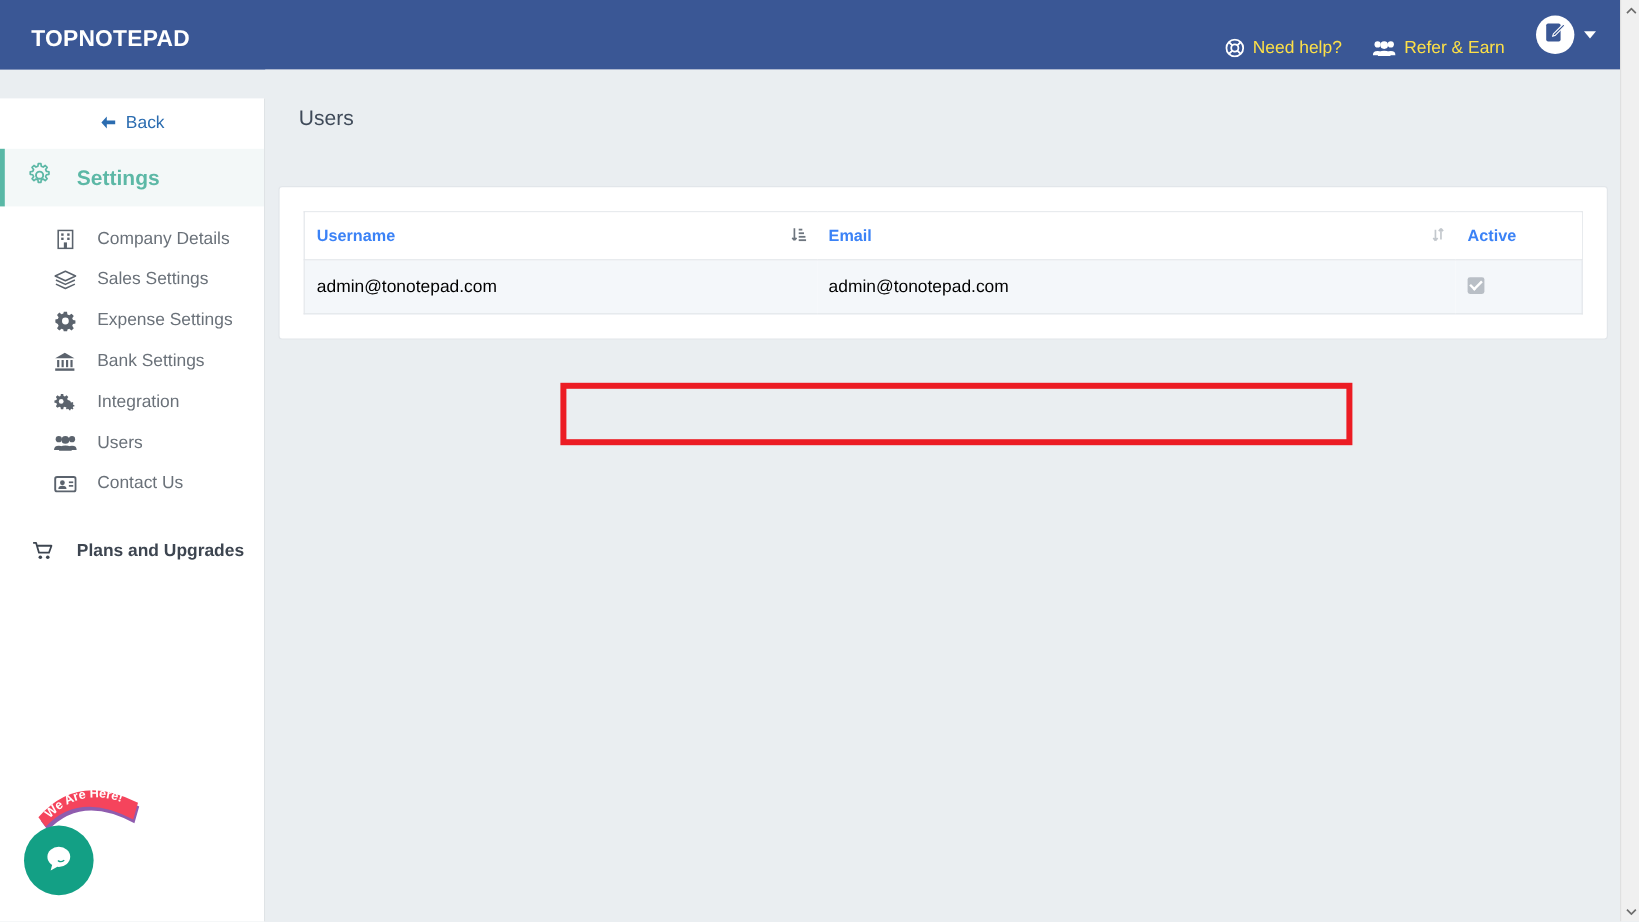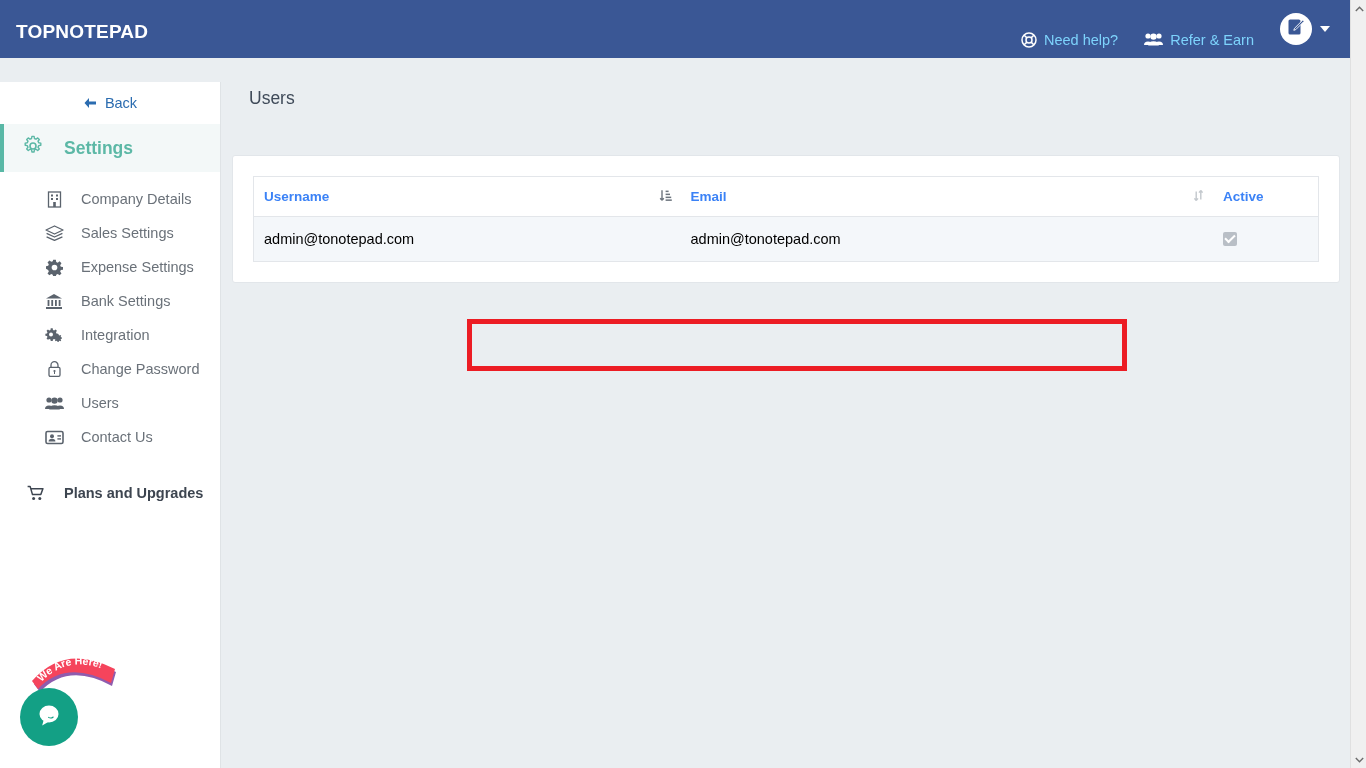--- a/index.html
+++ b/index.html
@@ -12,40 +12,40 @@
   .app { position: relative; width: 1366px; height: 768px; }
 
   
   .topbar {
     position: absolute; top: 0; left: 0;
     width: 1350px; height: 58px;
     background: #3a5795;
     display: flex; align-items: center;
   }
   .brand {
-    margin-left: 16px;
+    margin-left: 26px;
     color: #ffffff;
     font-size: 27px;
     font-weight: 700;
     letter-spacing: .2px;
     font-variant: small-caps;
     text-transform: lowercase;
     font-family: "Liberation Sans", sans-serif;
     line-height: 1;
   }
   .brand::first-letter { font-size: 27px; }
   .topbar-right {
     margin-left: auto;
     display: flex; align-items: center;
     gap: 26px;
     padding-right: 20px;
   }
   .top-link {
-    display: flex; align-items: flex-start; gap: 7px;
-    color: #7dd3fc; font-size: 14.5px; text-decoration: none;
+    display: flex; align-items: center; gap: 7px;
+    color: #fde047; font-size: 14.5px; text-decoration: none;
     white-space: nowrap;
     margin-top: 21px;
   }
   .top-link svg { display: block; }
   .avatar-wrap { display: flex; align-items: center; gap: 8px; }
   .avatar {
     width: 32px; height: 32px; border-radius: 50%;
     background: #ffffff;
     display: flex; align-items: center; justify-content: center;
   }
@@ -357,31 +357,20 @@
           <svg width="19" height="17" viewBox="0 0 20 18">
             <path d="M5.6 1.2h2.6l.3 2.1 1.5.6 1.8-1.2 1.8 1.8-1.2 1.8.6 1.5 2.1.3v2.6l-2.1.3-.6 1.5 1.2 1.8-1.8 1.8-1.8-1.2-1.5.6-.3 2.1H5.6l-.3-2.1-1.5-.6-1.8 1.2L.2 14.3l1.2-1.8-.6-1.5L-1.3 10.7V8.1l2.1-.3.6-1.5L.2 4.5 2 2.7l1.8 1.2 1.5-.6z" transform="translate(1.4,0.4) scale(0.82)" fill="#5b636d"></path>
             <circle cx="6.3" cy="8.0" r="2.1" fill="#ffffff"></circle>
             <path d="M14.6 9.4h1.5l.2 1.2.9.4 1-.7 1 1-.7 1 .4.9 1.2.2v1.5l-1.2.2-.4.9.7 1-1 1-1-.7-.9.4-.2 1.2h-1.5l-.2-1.2-.9-.4-1 .7-1-1 .7-1-.4-.9-1.2-.2v-1.5l1.2-.2.4-.9-.7-1 1-1 1 .7.9-.4z" transform="translate(0.6,-5.6) scale(0.86) translate(0,6)" fill="#5b636d"></path>
             <circle cx="14.9" cy="4.4" r="1.25" fill="#ffffff"></circle>
           </svg>
         </span>
         <span>Integration</span>
       </div>
 
-      <div class="nav-item">
-        <span class="ico">
-          <svg width="15" height="18" viewBox="0 0 15 18">
-            <path d="M4 7.5V5.2a3.5 3.5 0 0 1 7 0V7.5" fill="none" stroke="#5b636d" stroke-width="1.3"></path>
-            <rect x="2" y="7.4" width="11" height="9" rx="1.3" fill="none" stroke="#5b636d" stroke-width="1.3"></rect>
-            <circle cx="7.5" cy="11" r="1.1" fill="#5b636d"></circle>
-            <rect x="7" y="11.6" width="1" height="2.4" fill="#5b636d"></rect>
-          </svg>
-        </span>
-        <span>Change Password</span>
-      </div>
 
       <div class="nav-item">
         <span class="ico">
           <svg width="19" height="14" viewBox="0 0 19 14">
             <circle cx="4" cy="4" r="2.6" fill="#5b636d"></circle>
             <circle cx="15" cy="4" r="2.6" fill="#5b636d"></circle>
             <circle cx="9.5" cy="4.6" r="3.2" fill="#5b636d"></circle>
             <path d="M0 13 q0 -3.6 4 -3.6 q4 0 4 3.6z" fill="#5b636d"></path>
             <path d="M11 13 q0 -3.6 4 -3.6 q4 0 4 3.6z" fill="#5b636d"></path>
             <path d="M4.2 13.6 q0 -4.4 5.3 -4.4 q5.3 0 5.3 4.4z" fill="#5b636d"></path>

